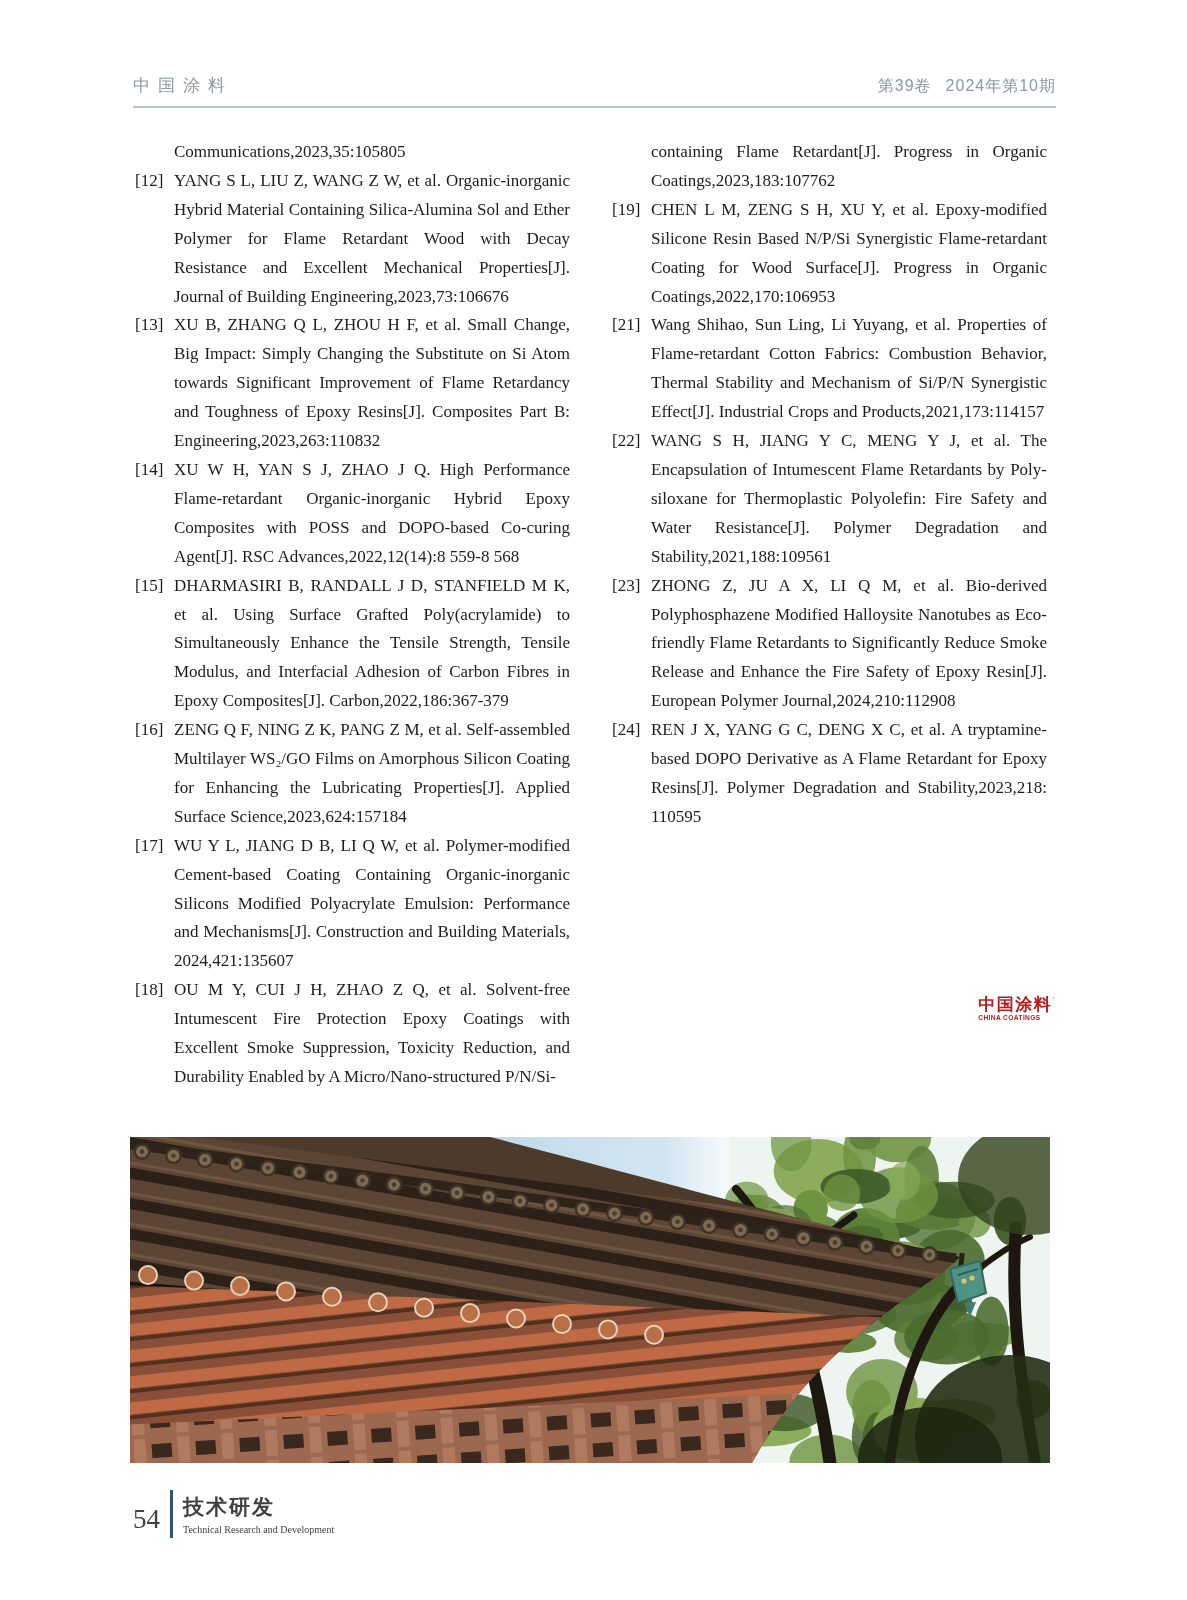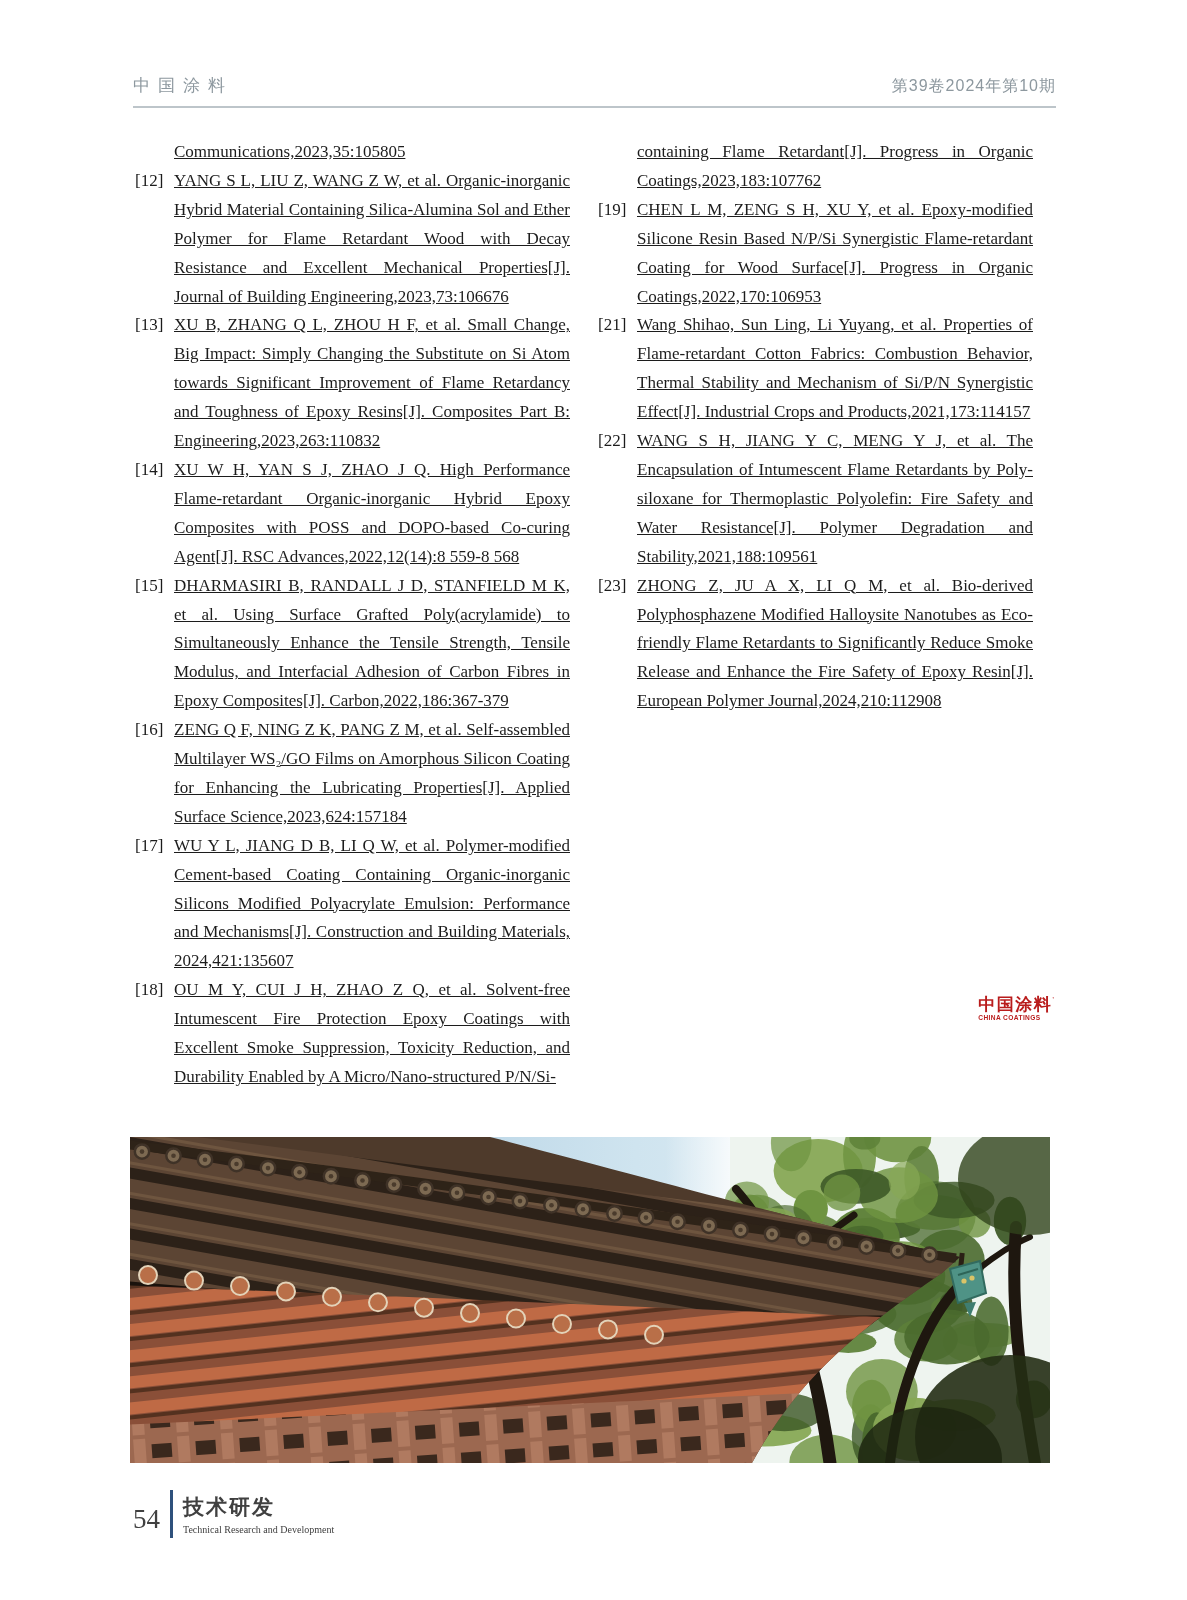--- a/index.html
+++ b/index.html
@@ -10,25 +10,25 @@
   }
   
   .header {
     position:absolute; left:133px; right:131px; top:74px;
     display:flex; justify-content:space-between; align-items:flex-end;
     padding-bottom:9px; border-bottom:2px solid #bdc5ca;
     font-family:"Liberation Sans", sans-serif; color:#8d989f;
   }
   .header .jt { font-size:17px; letter-spacing:8px; }
   .header .iss { font-size:16px; letter-spacing:1px; }
-  .header .iss .vol { }
+  .header .iss .vol { margin-right:14px; }
   
   .refs {
     position:absolute; left:135px; top:138px; width:917px;
-    display:flex; gap:28px;text-decoration:underline;
+    display:flex; gap:42px;
   }
   .col { width:435px; }
   .ref {
     text-align:justify; font-size:17px; line-height:28.9px;
     padding-left:39px; text-indent:-39px;
     -moz-text-align-last:auto;
   }
   .ref-num { display:inline-block; width:39px; text-indent:0; }
   
   .logo {
@@ -76,20 +76,21 @@
         <div class="ref"><span class="ref-num">[16]</span><span class="ref-text">ZENG Q F, NING Z K, PANG Z M, et al. Self-assembled Multilayer WS₂/GO Films on Amorphous Silicon Coating for Enhancing the Lubricating Properties[J]. Applied Surface Science,2023,624:157184</span></div>
         <div class="ref"><span class="ref-num">[17]</span><span class="ref-text">WU Y L, JIANG D B, LI Q W, et al. Polymer-modified Cement-based Coating Containing Organic-inorganic Silicons Modified Polyacrylate Emulsion: Performance and Mechanisms[J]. Construction and Building Materials, 2024,421:135607</span></div>
         <div class="ref"><span class="ref-num">[18]</span><span class="ref-text">OU M Y, CUI J H, ZHAO Z Q, et al. Solvent-free Intumescent Fire Protection Epoxy Coatings with Excellent Smoke Suppression, Toxicity Reduction, and Durability Enabled by A Micro/Nano-structured P/N/Si-</span></div>
       </div>
     <div class="col" id="col-right">
         <div class="ref cont"><span class="ref-num"></span><span class="ref-text">containing Flame Retardant[J]. Progress in Organic Coatings,2023,183:107762</span></div>
         <div class="ref"><span class="ref-num">[19]</span><span class="ref-text">CHEN L M, ZENG S H, XU Y, et al. Epoxy-modified Silicone Resin Based N/P/Si Synergistic Flame-retardant Coating for Wood Surface[J]. Progress in Organic Coatings,2022,170:106953</span></div>
         <div class="ref"><span class="ref-num">[21]</span><span class="ref-text">Wang Shihao, Sun Ling, Li Yuyang, et al. Properties of Flame-retardant Cotton Fabrics: Combustion Behavior, Thermal Stability and Mechanism of Si/P/N Synergistic Effect[J]. Industrial Crops and Products,2021,173:114157</span></div>
         <div class="ref"><span class="ref-num">[22]</span><span class="ref-text">WANG S H, JIANG Y C, MENG Y J, et al. The Encapsulation of Intumescent Flame Retardants by Poly-siloxane for Thermoplastic Polyolefin: Fire Safety and Water Resistance[J]. Polymer Degradation and Stability,2021,188:109561</span></div>
         <div class="ref"><span class="ref-num">[23]</span><span class="ref-text">ZHONG Z, JU A X, LI Q M, et al. Bio-derived Polyphosphazene Modified Halloysite Nanotubes as Eco-friendly Flame Retardants to Significantly Reduce Smoke Release and Enhance the Fire Safety of Epoxy Resin[J]. European Polymer Journal,2024,210:112908</span></div>
+        <div class="ref"><span class="ref-num">[24]</span><span class="ref-text">REN J X, YANG G C, DENG X C, et al. A tryptamine-based DOPO Derivative as A Flame Retardant for Epoxy Resins[J]. Polymer Degradation and Stability,2023,218: 110595</span></div>
       </div>
   </div>
 
   <div class="logo">
     <div>
       <span class="cn">中国涂料</span><span class="tm">’</span>
     </div>
     <div class="en">CHINA COATINGS</div>
   </div>
 

